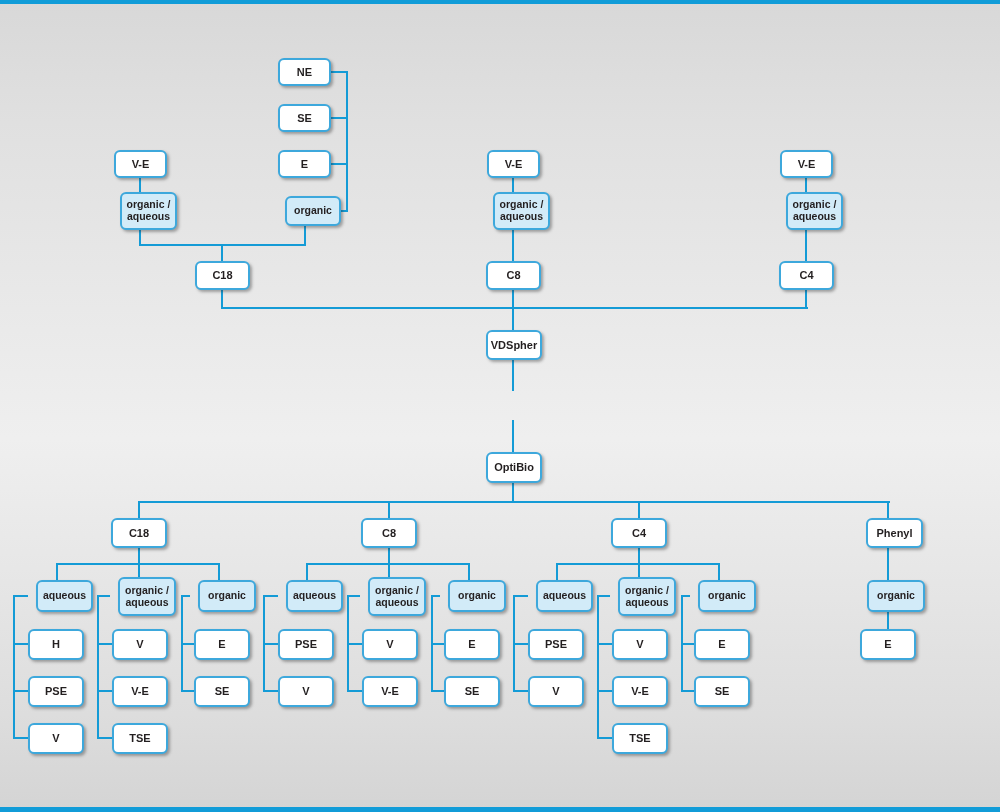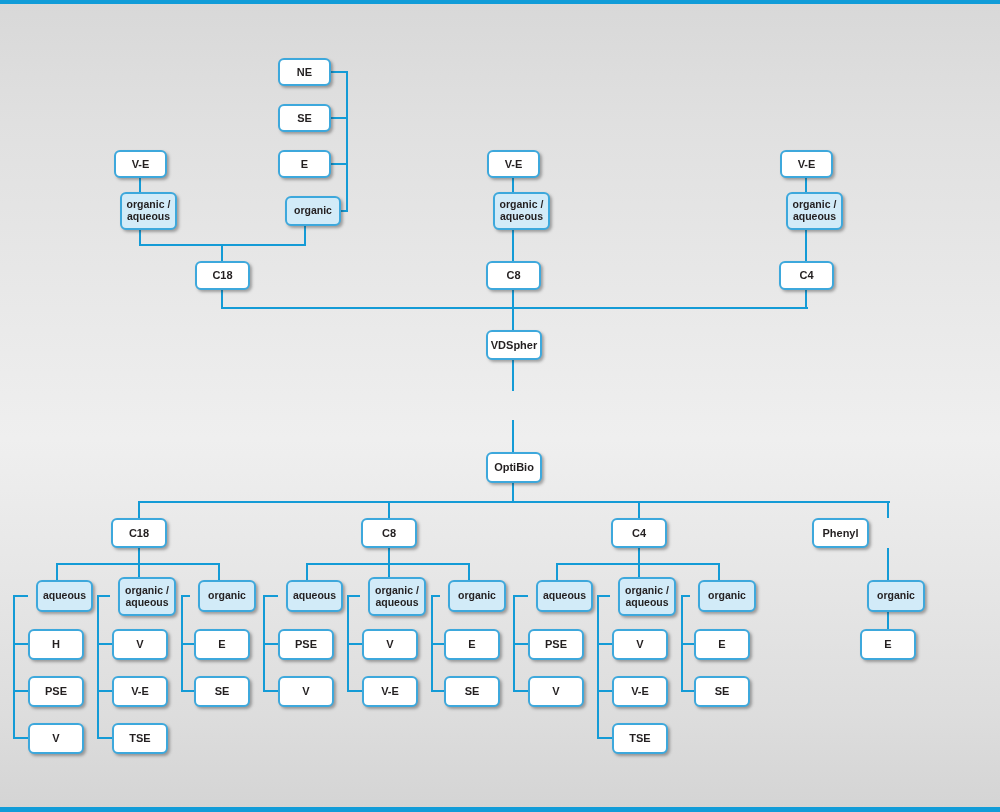--- a/index.html
+++ b/index.html
@@ -179,17 +179,17 @@
 aqueous</div>
   <div class="box mode" style="left:690px;top:580px;width:58px;height:32px">organic</div>
   <div class="box" style="left:528px;top:629px;width:56px;height:31px">PSE</div>
   <div class="box" style="left:528px;top:676px;width:56px;height:31px">V</div>
   <div class="box" style="left:612px;top:629px;width:56px;height:31px">V</div>
   <div class="box" style="left:612px;top:676px;width:56px;height:31px">V-E</div>
   <div class="box" style="left:612px;top:723px;width:56px;height:31px">TSE</div>
   <div class="box" style="left:694px;top:629px;width:56px;height:31px">E</div>
   <div class="box" style="left:694px;top:676px;width:56px;height:31px">SE</div>
 
-  <div class="box" style="left:812px;top:518px;width:57px;height:30px">Phenyl</div>
+  <div class="box" style="left:866px;top:518px;width:57px;height:30px">Phenyl</div>
   <div class="box mode" style="left:859px;top:580px;width:58px;height:32px">organic</div>
   <div class="box" style="left:860px;top:629px;width:56px;height:31px">E</div>
 
 </div>
 
 </body></html>

